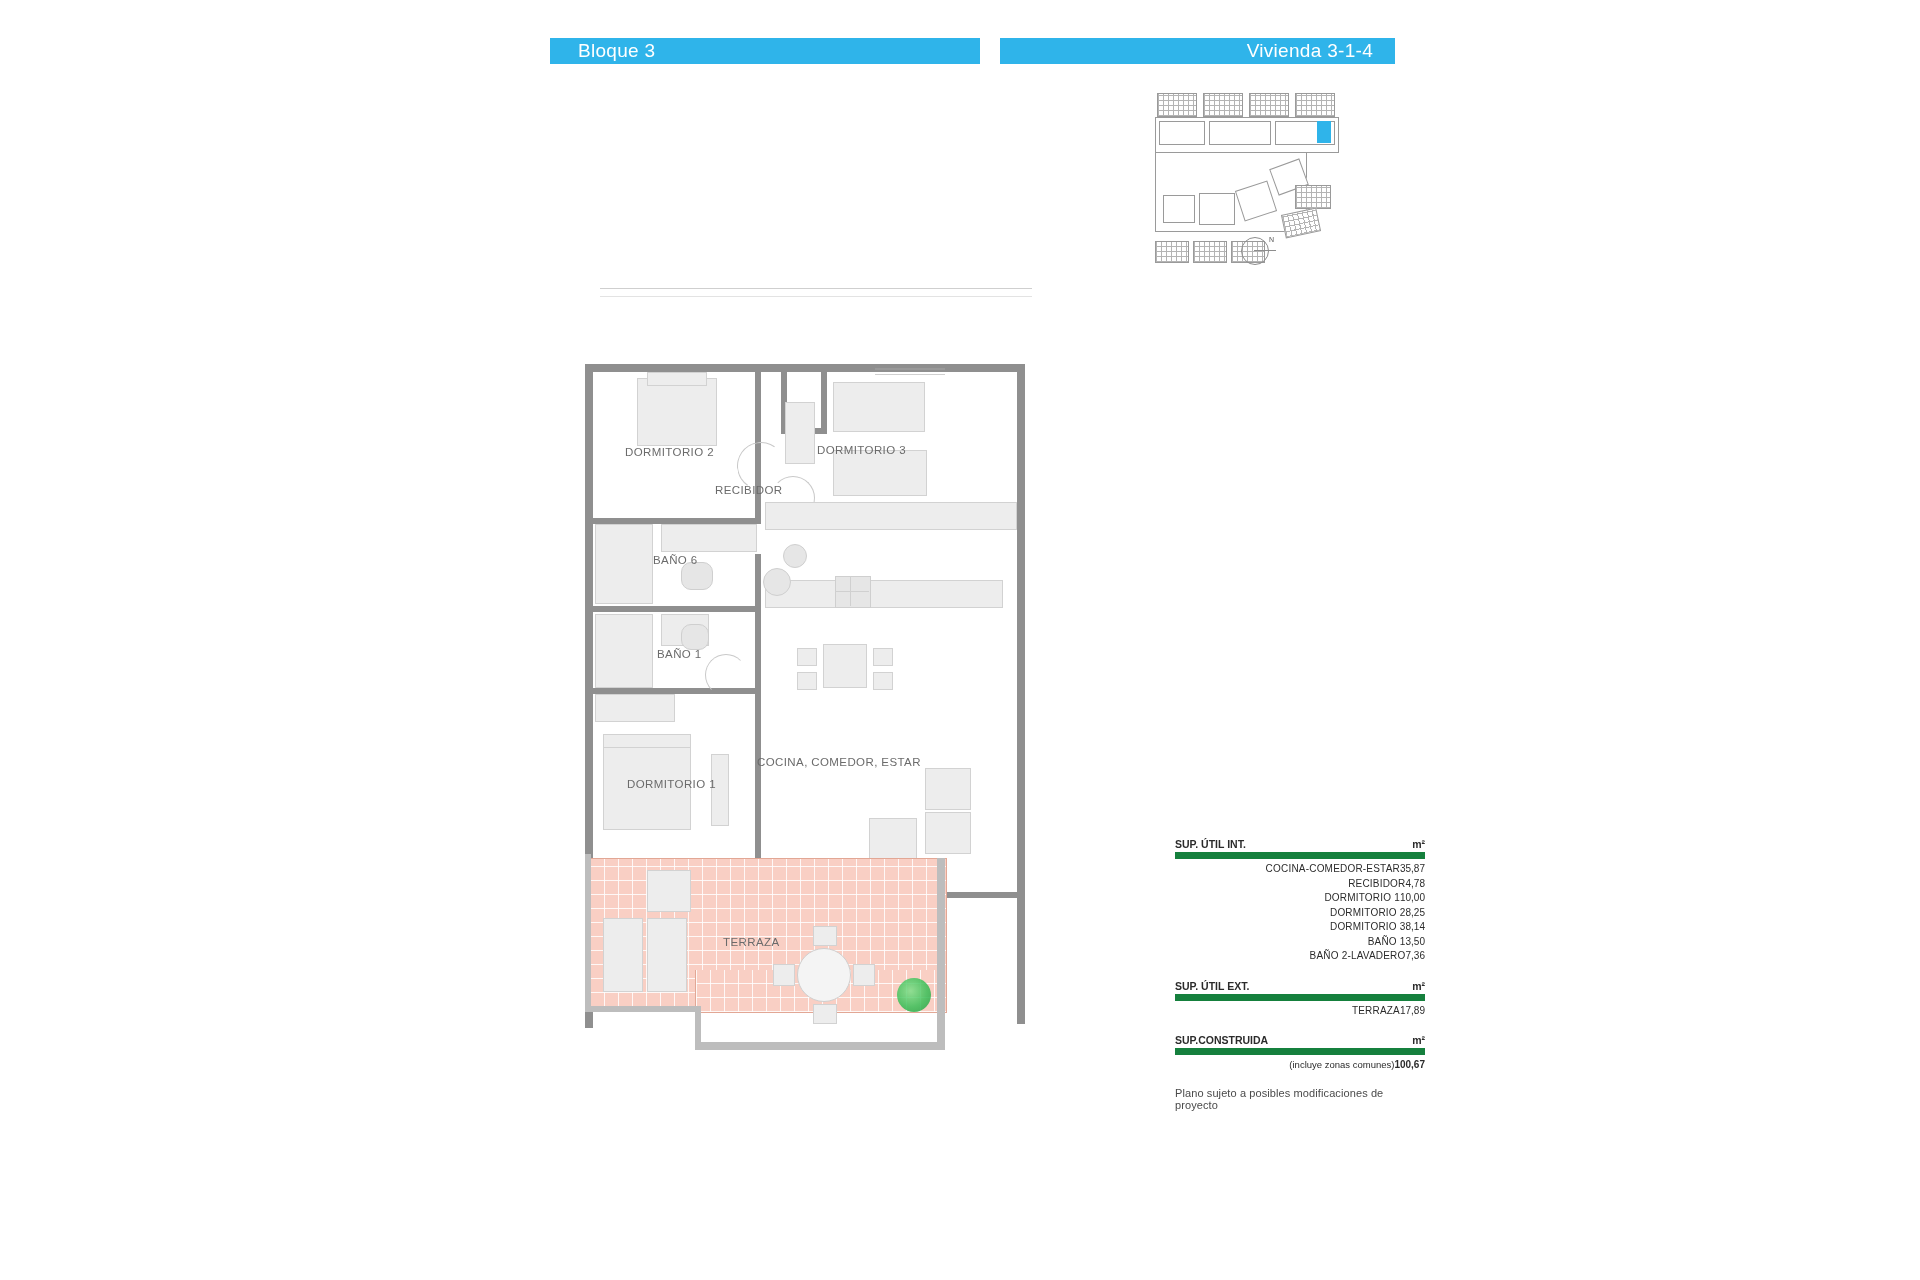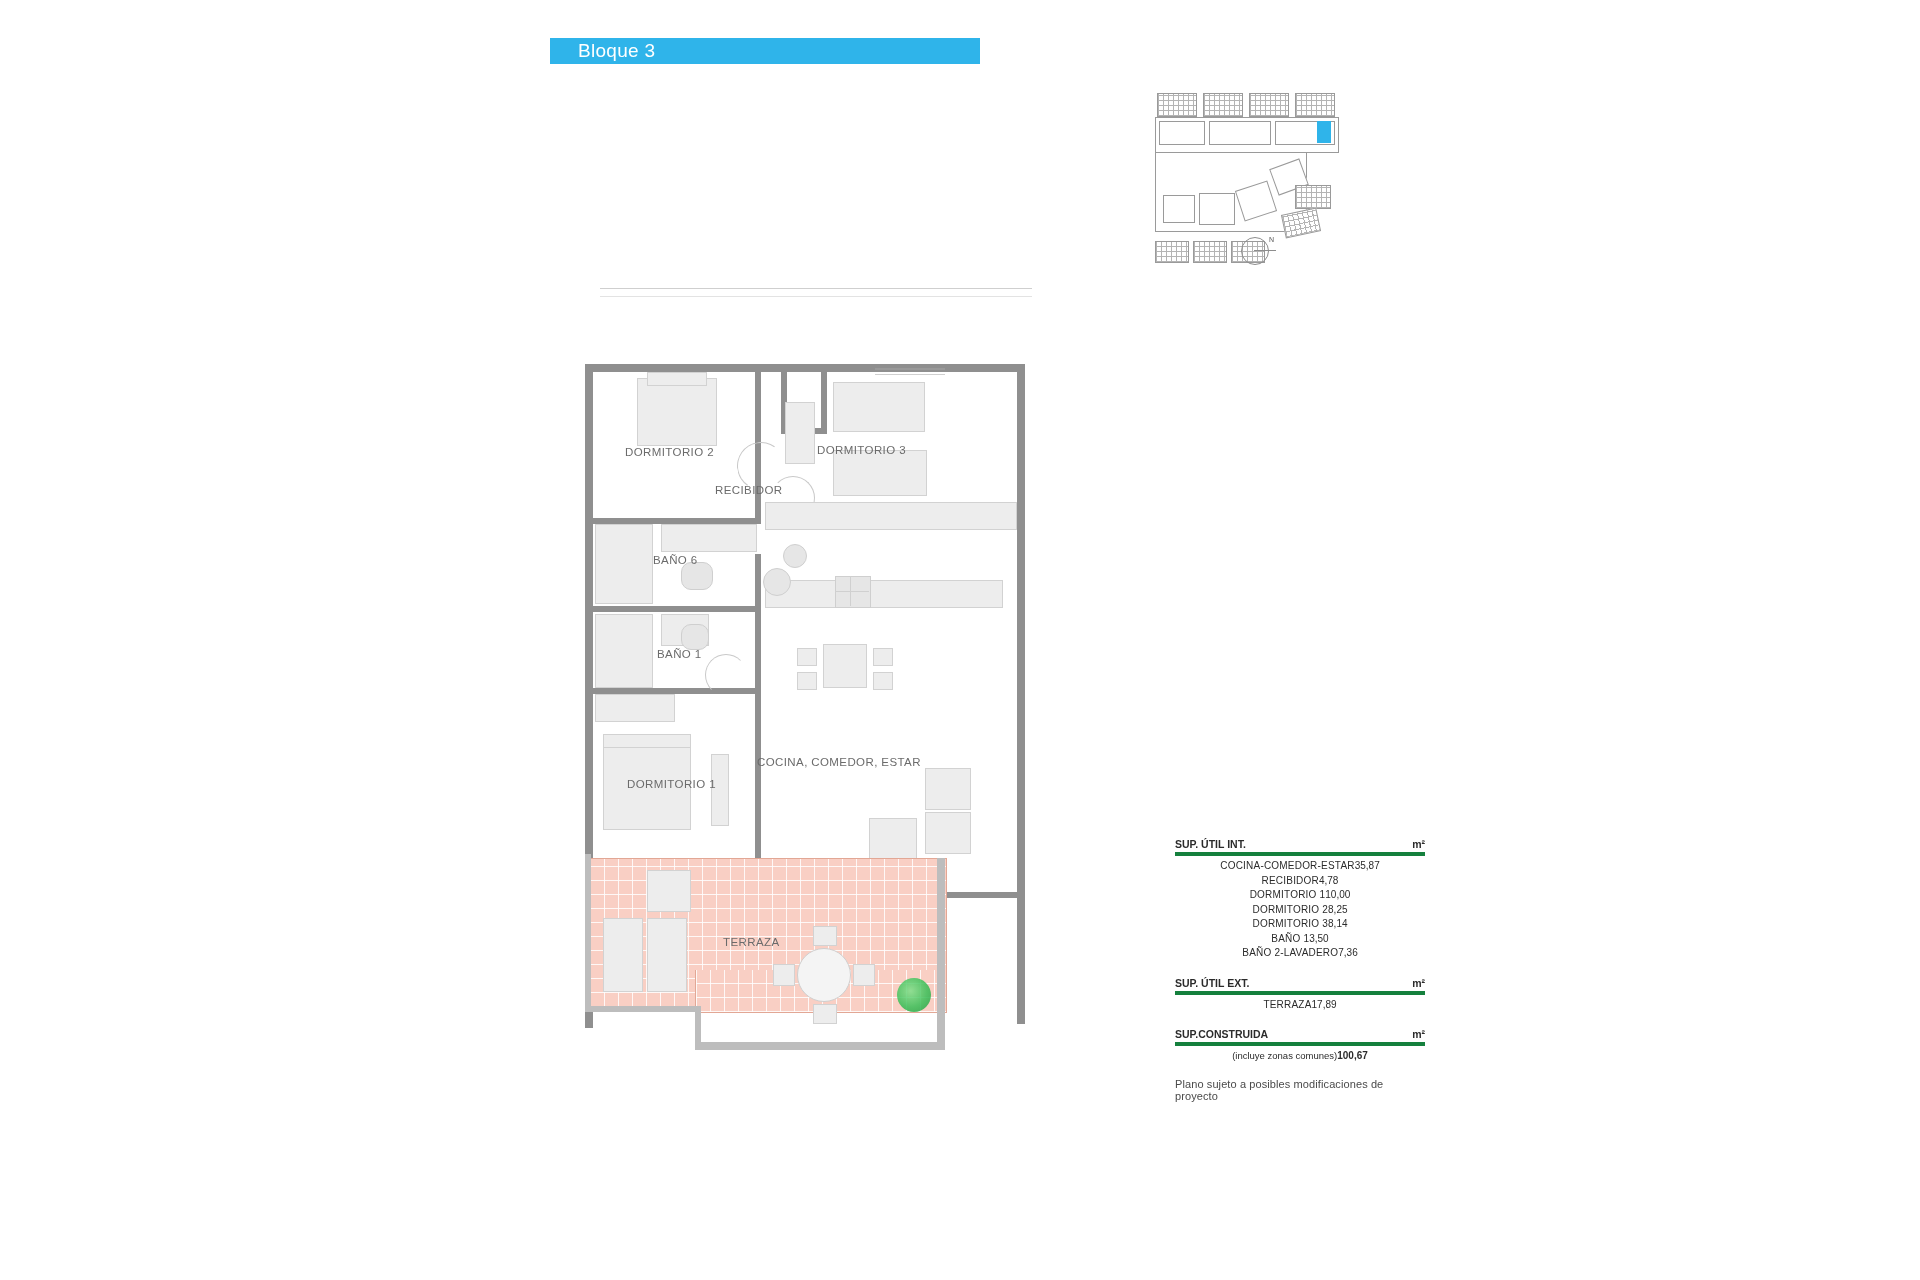--- a/index.html
+++ b/index.html
@@ -76,35 +76,38 @@
     opacity:.85;
   }
   .tbl-round{
     position:absolute;border:1px solid #cfcfcf;border-radius:50%;background:#f4f4f4;
   }
   .line{position:absolute;background:#d0d0d0;}
 
   
   .legend{position:absolute;left:1175px;top:838px;width:250px;color:#2b2b2b;}
   .lg-head{display:flex;justify-content:space-between;font-size:10.5px;font-weight:bold;
-    border-bottom:4px solid #15803d;padding-bottom:2px;margin-bottom:3px;gap:44px;}
-  .lg-row{display:flex;justify-content:center;font-size:10px;line-height:14.5px;}
+    border-bottom:7px solid #15803d;padding-bottom:2px;margin-bottom:3px;gap:44px;}
+  .lg-row{display:flex;justify-content:flex-end;font-size:10px;line-height:14.5px;}
   .lg-row .n{letter-spacing:.2px;}
   .lg-gap{height:16px;}
   .lg-note{font-size:11px;color:#4a4a4a;margin-top:14px;letter-spacing:.1px;}
   .lg-sub{font-size:9.5px;}
   .bold{font-weight:bold;}
 </style>
 </head>
 <body>
 
 <div class="sheet">
 
   <div class="hdr hdr-left">
     <span>Bloque 3</span>
+  </div>
+  <div class="hdr hdr-right">
+    <span>Vivienda 3-1-4</span>
   </div>
 
   <div class="thin-rule"></div>
   <div class="thin-rule b"></div>
 
   <div class="keyplan">
 
     <div class="kp-hatch" style="left:2px;top:8px;width:38px;height:22px;"></div>
     <div class="kp-hatch" style="left:48px;top:8px;width:38px;height:22px;"></div>
     <div class="kp-hatch" style="left:94px;top:8px;width:38px;height:22px;"></div>

